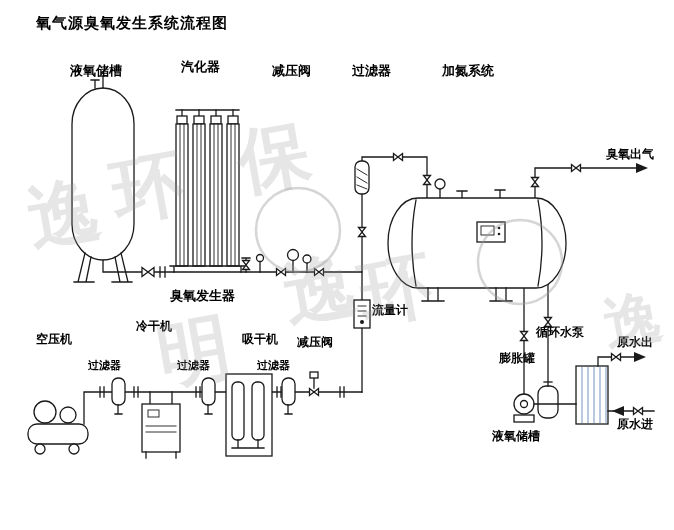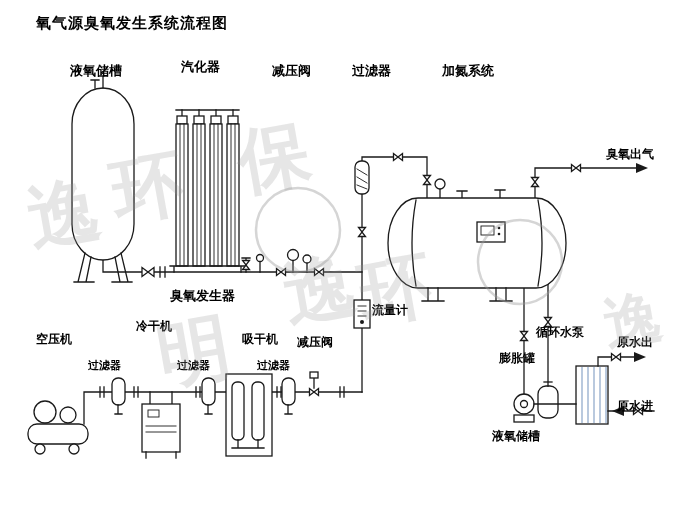--- a/index.html
+++ b/index.html
@@ -226,21 +226,21 @@
   <div class="lbl sz12" style="left:136px;top:318px">冷干机</div>
   <div class="lbl sz11" style="left:177px;top:358px">过滤器</div>
   <div class="lbl sz12" style="left:242px;top:331px">吸干机</div>
   <div class="lbl sz11" style="left:257px;top:358px">过滤器</div>
   <div class="lbl sz12" style="left:297px;top:334px">减压阀</div>
   <div class="lbl sz12" style="left:372px;top:302px">流量计</div>
 
   <div class="lbl sz12" style="left:536px;top:324px">循环水泵</div>
   <div class="lbl sz12" style="left:617px;top:334px">原水出</div>
   <div class="lbl sz12" style="left:499px;top:350px">膨胀罐</div>
-  <div class="lbl sz12" style="left:617px;top:398px">原水进</div>
+  <div class="lbl sz12" style="left:617px;top:416px">原水进</div>
   <div class="lbl sz12" style="left:492px;top:428px">液氧储槽</div>
 
   <div class="watermark">
     <span style="left:28px;top:178px">逸</span>
     <span style="left:112px;top:152px">环</span>
     <span style="left:238px;top:122px">保</span>
     <span style="left:158px;top:316px">明</span>
     <span style="left:284px;top:254px">逸</span>
     <span style="left:360px;top:254px">环</span>
     <span class="sm" style="left:604px;top:292px">逸</span>

